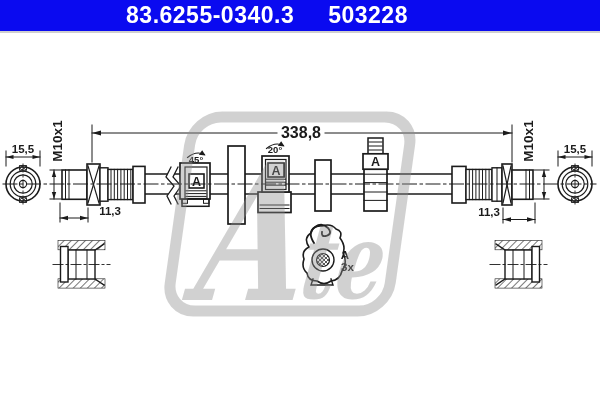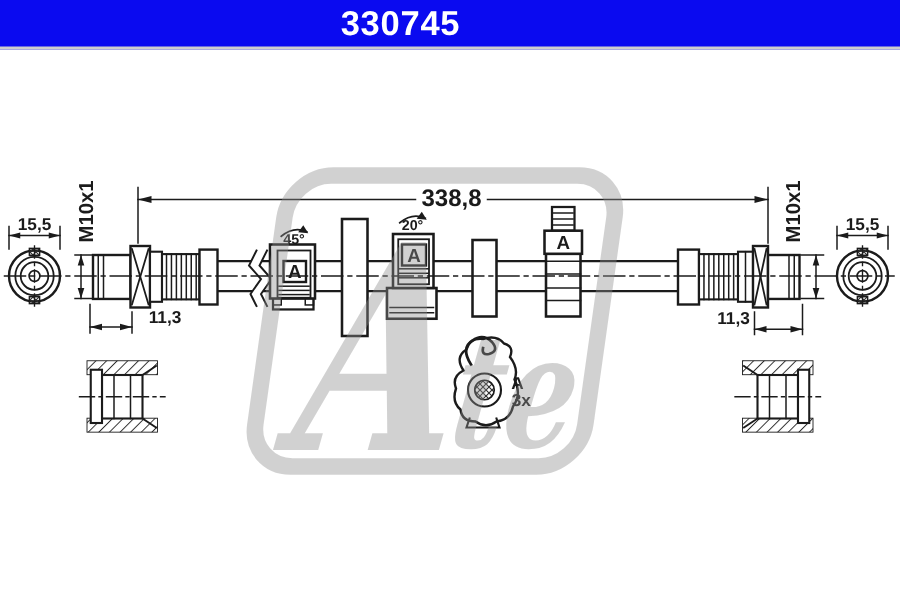--- a/index.html
+++ b/index.html
@@ -14,21 +14,22 @@
   svg text{font-family:"Liberation Sans",sans-serif;}
   .wm-text{font-family:"DejaVu Serif","Liberation Serif",serif;font-style:italic;font-weight:bold;}
 </style>
 </head>
 <body>
 
 <div id="page">
 
   <div id="titlebar" style="background:#0a0af0;color:#ffffff;">
     <div class="shift">
-      <span>330745</span>
+      <span>83.6255-0340.3</span>
+      <span>503228</span>
     </div>
   </div>
 
   <svg id="drawing" width="600" height="400" viewBox="0 0 600 400">
     <defs>
       <pattern id="hatch" patternUnits="userSpaceOnUse" width="5" height="5" patternTransform="rotate(45)">
         <line x1="0" y1="0" x2="0" y2="5" stroke="#2e2e2e" stroke-width="1.3"></line>
       </pattern>
       <pattern id="xhatch" patternUnits="userSpaceOnUse" width="4" height="4">
         <path d="M0,0 L4,4 M4,0 L0,4" stroke="#2e2e2e" stroke-width="0.8" fill="none"></path>

